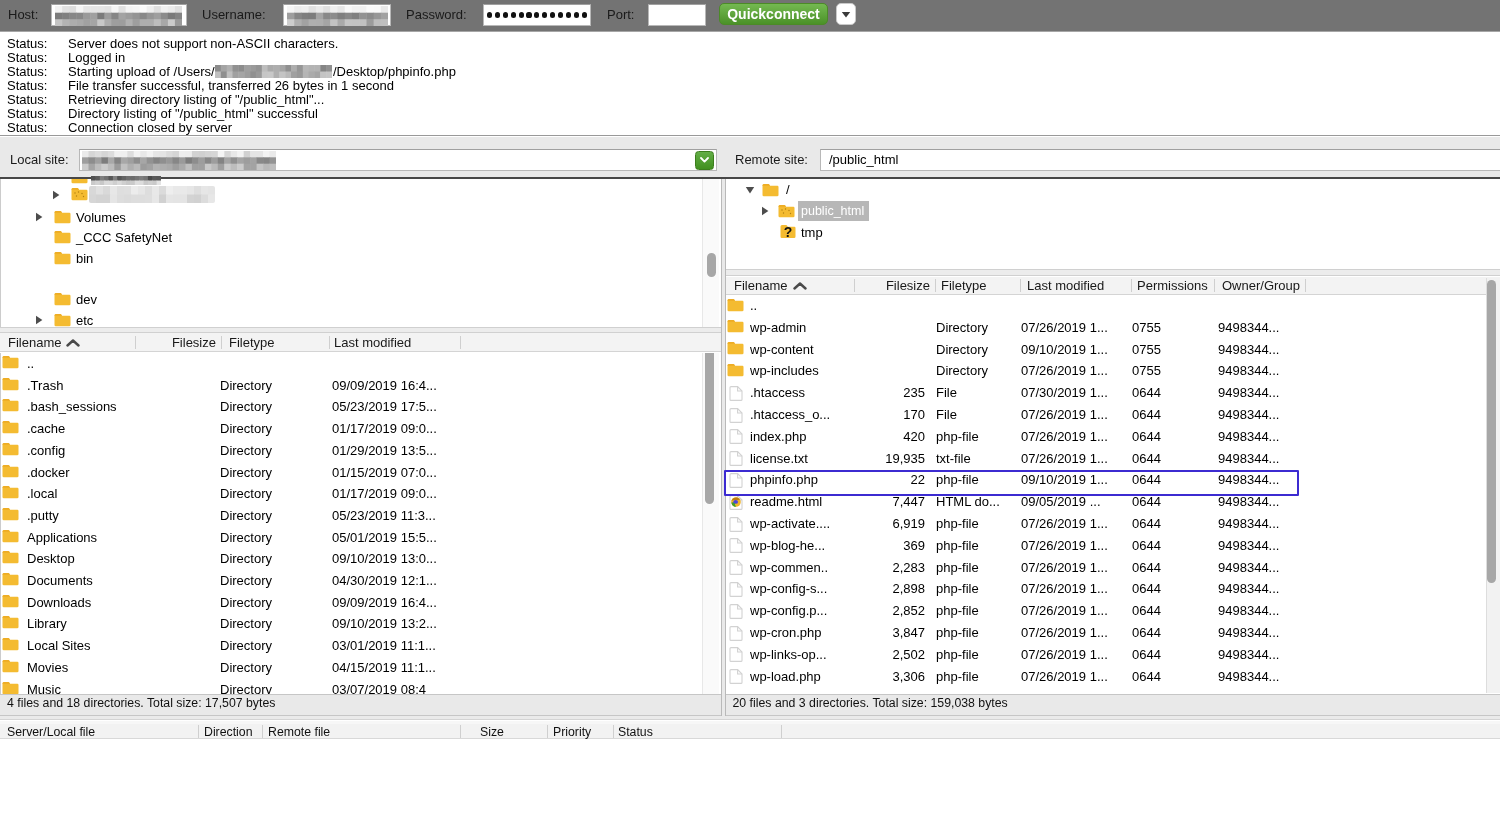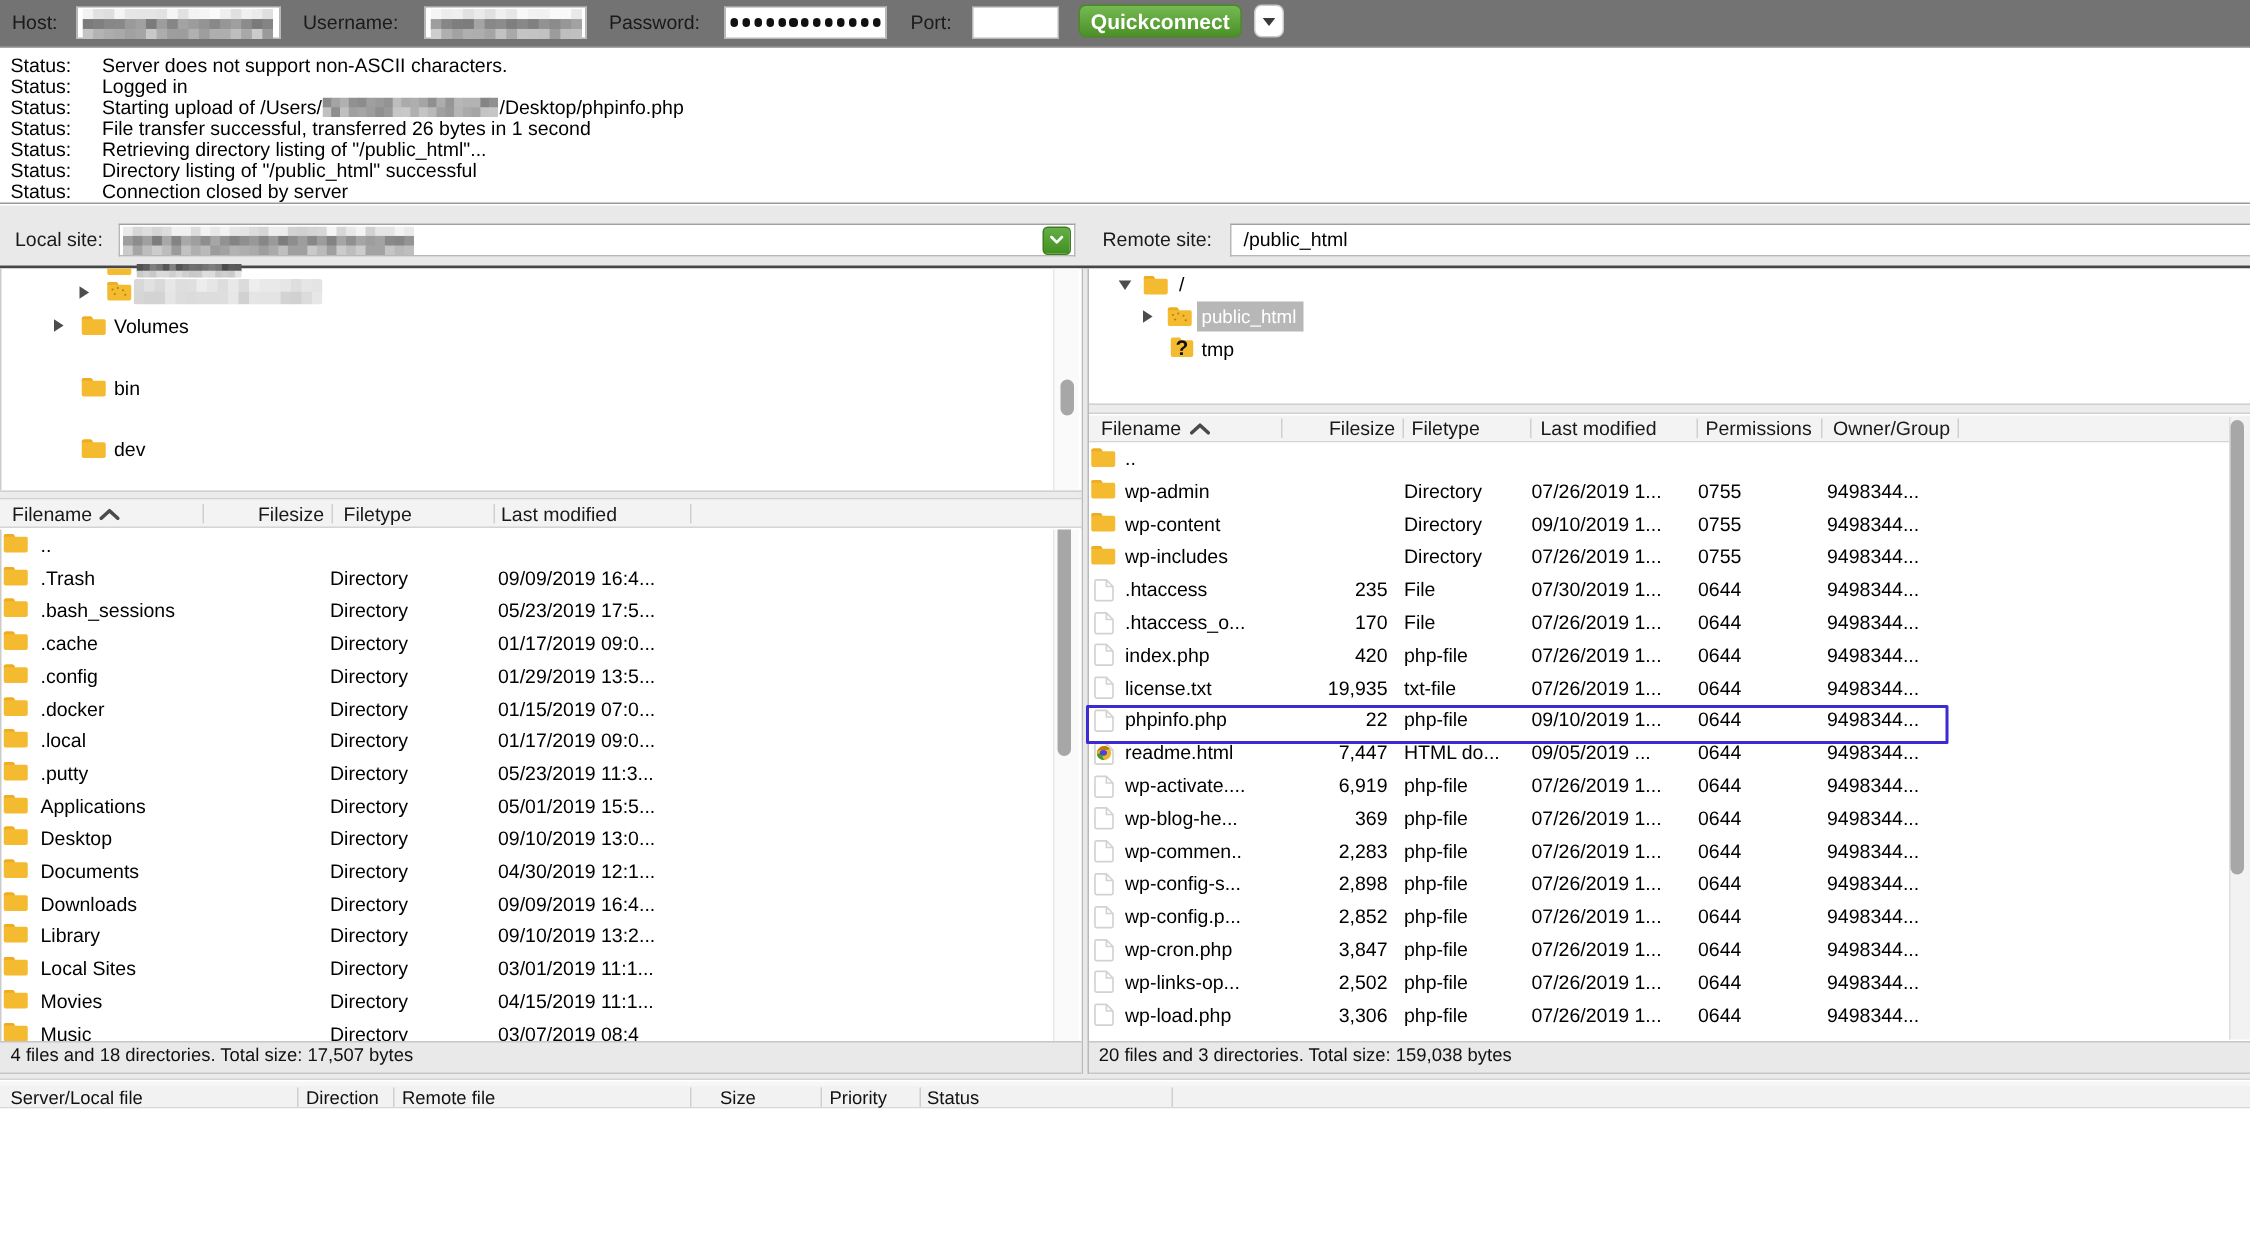--- a/index.html
+++ b/index.html
@@ -445,37 +445,60 @@
         </svg>
       </span>
       <span style="position:absolute;left:53px;top:3px">
         <svg width="17" height="14" viewBox="0 0 17 14" xmlns="http://www.w3.org/2000/svg">
           <path d="M0.5 2.5 Q0.5 1 2 1 L6.2 1 Q7 1 7.4 1.7 L8 2.8 L15.4 2.8 Q16.5 2.8 16.5 4 L16.5 12 Q16.5 13.3 15.2 13.3 L1.8 13.3 Q0.5 13.3 0.5 12 Z" fill="#F4BB31"></path>
           <path d="M0.5 2.5 Q0.5 1 2 1 L6.2 1 Q7 1 7.4 1.7 L8 2.8 L0.5 2.8 Z" fill="#EDAC24"></path>
         </svg>
       </span>
       <span style="position:absolute;left:75px">Volumes</span>
     </div>
+    <div class="abs" style="left:0;top:48.2px;width:700px;height:21px;font-size:13px;line-height:21px">
+      <span style="position:absolute;left:53px;top:3px">
+        <svg width="17" height="14" viewBox="0 0 17 14" xmlns="http://www.w3.org/2000/svg">
+          <path d="M0.5 2.5 Q0.5 1 2 1 L6.2 1 Q7 1 7.4 1.7 L8 2.8 L15.4 2.8 Q16.5 2.8 16.5 4 L16.5 12 Q16.5 13.3 15.2 13.3 L1.8 13.3 Q0.5 13.3 0.5 12 Z" fill="#F4BB31"></path>
+          <path d="M0.5 2.5 Q0.5 1 2 1 L6.2 1 Q7 1 7.4 1.7 L8 2.8 L0.5 2.8 Z" fill="#EDAC24"></path>
+        </svg>
+      </span>
+      <span style="position:absolute;left:75px">_CCC SafetyNet</span>
+    </div>
     <div class="abs" style="left:0;top:68.9px;width:700px;height:21px;font-size:13px;line-height:21px">
       <span style="position:absolute;left:53px;top:3px">
         <svg width="17" height="14" viewBox="0 0 17 14" xmlns="http://www.w3.org/2000/svg">
           <path d="M0.5 2.5 Q0.5 1 2 1 L6.2 1 Q7 1 7.4 1.7 L8 2.8 L15.4 2.8 Q16.5 2.8 16.5 4 L16.5 12 Q16.5 13.3 15.2 13.3 L1.8 13.3 Q0.5 13.3 0.5 12 Z" fill="#F4BB31"></path>
           <path d="M0.5 2.5 Q0.5 1 2 1 L6.2 1 Q7 1 7.4 1.7 L8 2.8 L0.5 2.8 Z" fill="#EDAC24"></path>
         </svg>
       </span>
       <span style="position:absolute;left:75px">bin</span>
     </div>
     <div class="abs" style="left:0;top:110.3px;width:700px;height:21px;font-size:13px;line-height:21px">
       <span style="position:absolute;left:53px;top:3px">
         <svg width="17" height="14" viewBox="0 0 17 14" xmlns="http://www.w3.org/2000/svg">
           <path d="M0.5 2.5 Q0.5 1 2 1 L6.2 1 Q7 1 7.4 1.7 L8 2.8 L15.4 2.8 Q16.5 2.8 16.5 4 L16.5 12 Q16.5 13.3 15.2 13.3 L1.8 13.3 Q0.5 13.3 0.5 12 Z" fill="#F4BB31"></path>
           <path d="M0.5 2.5 Q0.5 1 2 1 L6.2 1 Q7 1 7.4 1.7 L8 2.8 L0.5 2.8 Z" fill="#EDAC24"></path>
         </svg>
       </span>
       <span style="position:absolute;left:75px">dev</span>
+    </div>
+    <div class="abs" style="left:0;top:131.0px;width:700px;height:21px;font-size:13px;line-height:21px">
+      <span style="position:absolute;left:34px;top:5px">
+        <svg width="8" height="10" viewBox="0 0 8 10" xmlns="http://www.w3.org/2000/svg">
+          <path d="M1 0.8 L7.4 5 L1 9.2 Z" fill="#4d4d4d"></path>
+        </svg>
+      </span>
+      <span style="position:absolute;left:53px;top:3px">
+        <svg width="17" height="14" viewBox="0 0 17 14" xmlns="http://www.w3.org/2000/svg">
+          <path d="M0.5 2.5 Q0.5 1 2 1 L6.2 1 Q7 1 7.4 1.7 L8 2.8 L15.4 2.8 Q16.5 2.8 16.5 4 L16.5 12 Q16.5 13.3 15.2 13.3 L1.8 13.3 Q0.5 13.3 0.5 12 Z" fill="#F4BB31"></path>
+          <path d="M0.5 2.5 Q0.5 1 2 1 L6.2 1 Q7 1 7.4 1.7 L8 2.8 L0.5 2.8 Z" fill="#EDAC24"></path>
+        </svg>
+      </span>
+      <span style="position:absolute;left:75px">etc</span>
     </div>
   </div>
 <div class="abs" style="left:0;top:326.5px;width:721px;height:6px;background:#ececec;border-top:1px solid #d0d0d0;border-bottom:1px solid #d0d0d0"></div>
 <div class="abs hdr" style="left:0;top:332.5px;width:721px;height:19.5px">
     <span style="position:absolute;left:8px;top:2px">Filename</span>
     <span style="position:absolute;left:66px;top:6px">
       <svg width="14" height="8" viewBox="0 0 14 8" xmlns="http://www.w3.org/2000/svg">
         <path d="M1.5 6.5 L7 1.5 L12.5 6.5" fill="none" stroke="#4a4a4a" stroke-width="2.4" stroke-linecap="round" stroke-linejoin="round"></path>
       </svg>
     </span>

